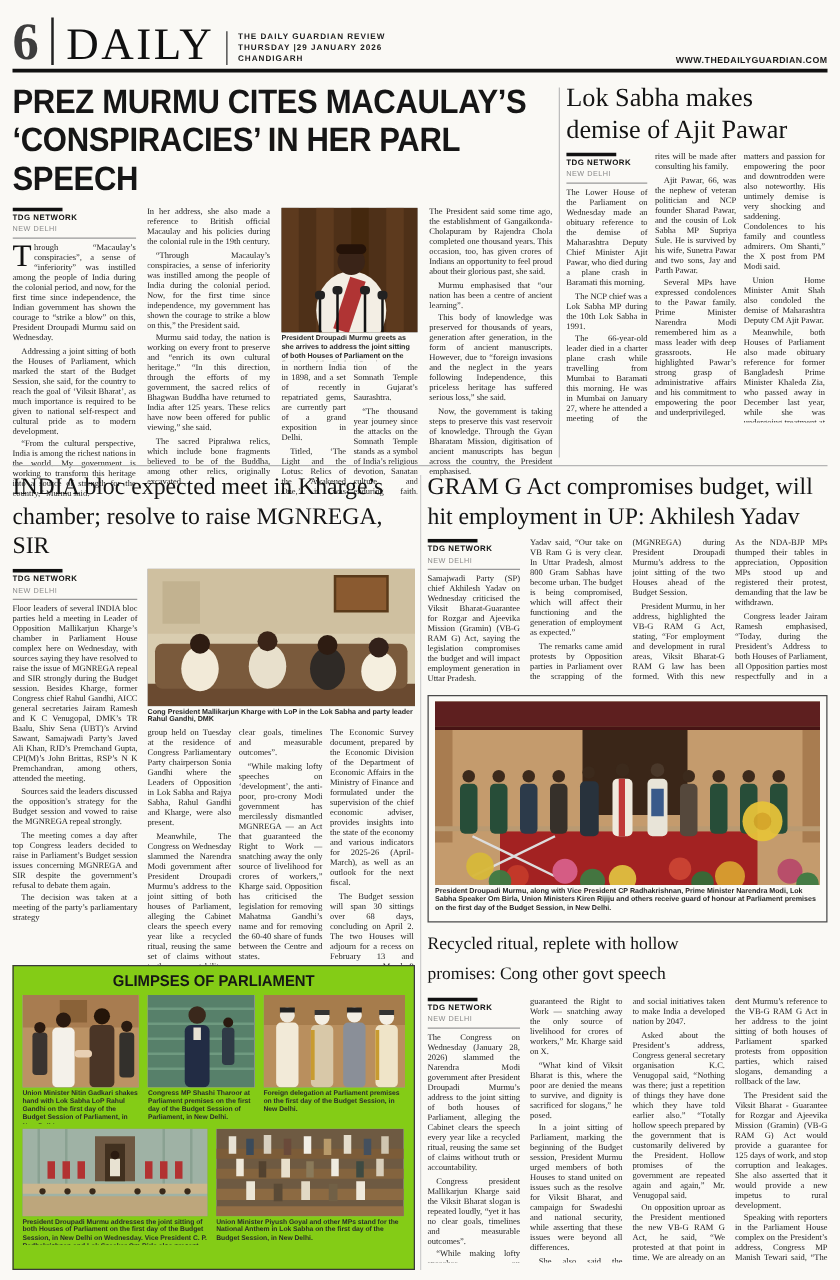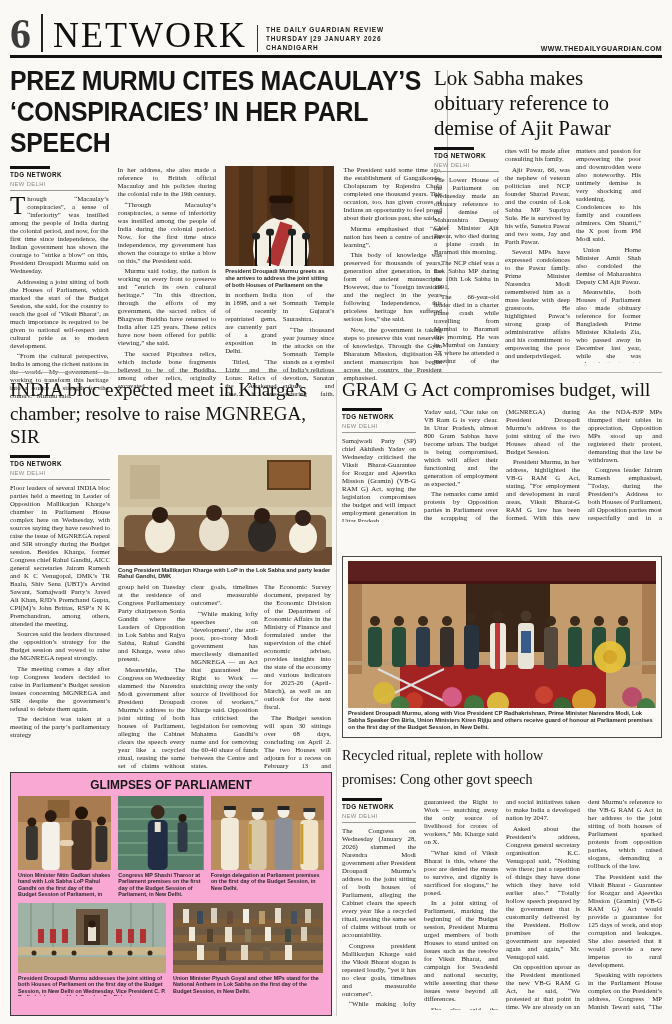--- a/index.html
+++ b/index.html
@@ -45,21 +45,21 @@
   .murmu-cols{gap:9px;}
   .murmu-cols .col{width:101px;height:232px;}
   .col3{width:112px!important;display:flex;flex-direction:column;}
   .col3 .photo{width:112px;height:100px;flex:none;}
   .col3 .caption{height:21px;overflow:hidden;flex:none;}
   .subrow{display:flex;gap:6px;margin-top:2px;flex:1;overflow:hidden;}
   .subcol{width:53px;font-size:6.8px;line-height:8px;text-align:justify;overflow:hidden;}
   .subcol p{margin:0 0 2.5px 0;}
 
   
-  .pawar{left:434px;top:66px;width:207px;height:302px;}
+  .pawar{left:453px;top:66px;width:207px;height:302px;}
   .pawar-hl{font-size:21px;line-height:25px;margin-bottom:6px;}
   .pawar-cols{gap:6px;}
   .pawar-cols .col{width:65px;height:216px;}
 
   
   .india{left:10px;top:378px;width:322px;height:390px;}
   .india-hl{font-size:19px;line-height:23.5px;margin-bottom:6px;}
   .india-body{display:flex;gap:8px;}
   .india-c1{width:100px;height:334px;overflow:hidden;}
   .india-right{width:214px;}
@@ -77,21 +77,21 @@
   .gram-photo{width:308px;height:147px;}
 
   
   .recy{left:342px;top:744px;width:320px;height:274px;}
   .recy-hl{font-size:14px;line-height:24px;margin-bottom:6px;}
   .recy-cols{gap:8px;}
   .recy-cols .col{width:74px;height:212px;}
 
   
   .glimpses{left:10px;top:772px;width:322px;height:244px;border:1.5px solid #3a3a3a;
-            box-sizing:border-box;padding:5px 7px;background:#f9a8d4;}
+            box-sizing:border-box;padding:5px 7px;background:#84cc16;}
   .glimpses-title{font-family:"Liberation Sans",sans-serif;font-weight:800;font-size:12.5px;
                   text-align:center;letter-spacing:0;transform:scaleX(0.95);color:#161616;margin-bottom:4px;}
   .g-row{display:flex;gap:7px;}
   .g-item{display:flex;flex-direction:column;}
   .g-cap{font-family:"Liberation Sans",sans-serif;font-weight:bold;font-size:5.4px;
          line-height:6.4px;color:#2a2a2a;margin-top:2px;overflow:hidden;}
   .g1{width:94px;} .g2{width:86px;} .g3{width:114px;}
   .g4{width:148px;} .g5{width:150px;}
   .g-row1 .photo{height:74px;} .g-row2 .photo{height:70px;}
   .g-row2{margin-top:4px;}
@@ -102,21 +102,21 @@
   .hr-mid{left:10px;top:372px;width:652px;}
 </style>
 </head>
 <body>
 
 <div class="page">
 
   <div class="abs header">
     <div class="pagenum">6</div>
     <div class="hdr-vdiv"></div>
-    <div class="section-title">NETWORK</div>
+    <div class="section-title">DAILY</div>
     <div class="masthead">
       <div>THE DAILY GUARDIAN REVIEW</div>
       <div>THURSDAY |29 JANUARY 2026</div>
       <div>CHANDIGARH</div>
     </div>
     <div class="website">WWW.THEDAILYGUARDIAN.COM</div>
   </div>
 
   <div class="abs murmu">
     <div class="hl-sans murmu-hl">
@@ -187,21 +187,20 @@
           </div>
       </div>
     </div>
   </div>
 
   <div class="abs vrule divider-v1"></div>
 
   <div class="abs pawar">
     <div class="hl-serif pawar-hl">
       <span class="hl-line">Lok Sabha makes</span>
-      <span class="hl-line">obituary reference to</span>
       <span class="hl-line">demise of Ajit Pawar</span>
     </div>
     <div class="cols pawar-cols">
       <div class="col">
         <div class="byline">
           <div class="bar"></div>
           <div class="net">TDG NETWORK</div>
           <div class="loc">NEW DELHI</div>
         </div>
         <div>
@@ -286,20 +285,21 @@
               <p>The Budget session will span 30 sittings over 68 days, concluding on April 2. The two Houses will adjourn for a recess on February 13 and reconvene on March 9 to enable the Standing Committees to examine the Demands for Grants of various ministries and departments.</p>
             </div>
         </div>
       </div>
     </div>
   </div>
 
   <div class="abs gram">
     <div class="hl-serif gram-hl">
       <span class="hl-line">GRAM G Act compromises budget, will</span>
+      <span class="hl-line">hit employment in UP: Akhilesh Yadav</span>
     </div>
     <div class="cols gram-cols">
       <div class="col">
         <div class="byline">
           <div class="bar"></div>
           <div class="net">TDG NETWORK</div>
           <div class="loc">NEW DELHI</div>
         </div>
         <div>
             <p>Samajwadi Party (SP) chief Akhilesh Yadav on Wednesday criticised the Viksit Bharat-Guarantee for Rozgar and Ajeevika Mission (Gramin) (VB-G RAM G) Act, saying the legislation compromises the budget and will impact employment generation in Uttar Pradesh.</p>

